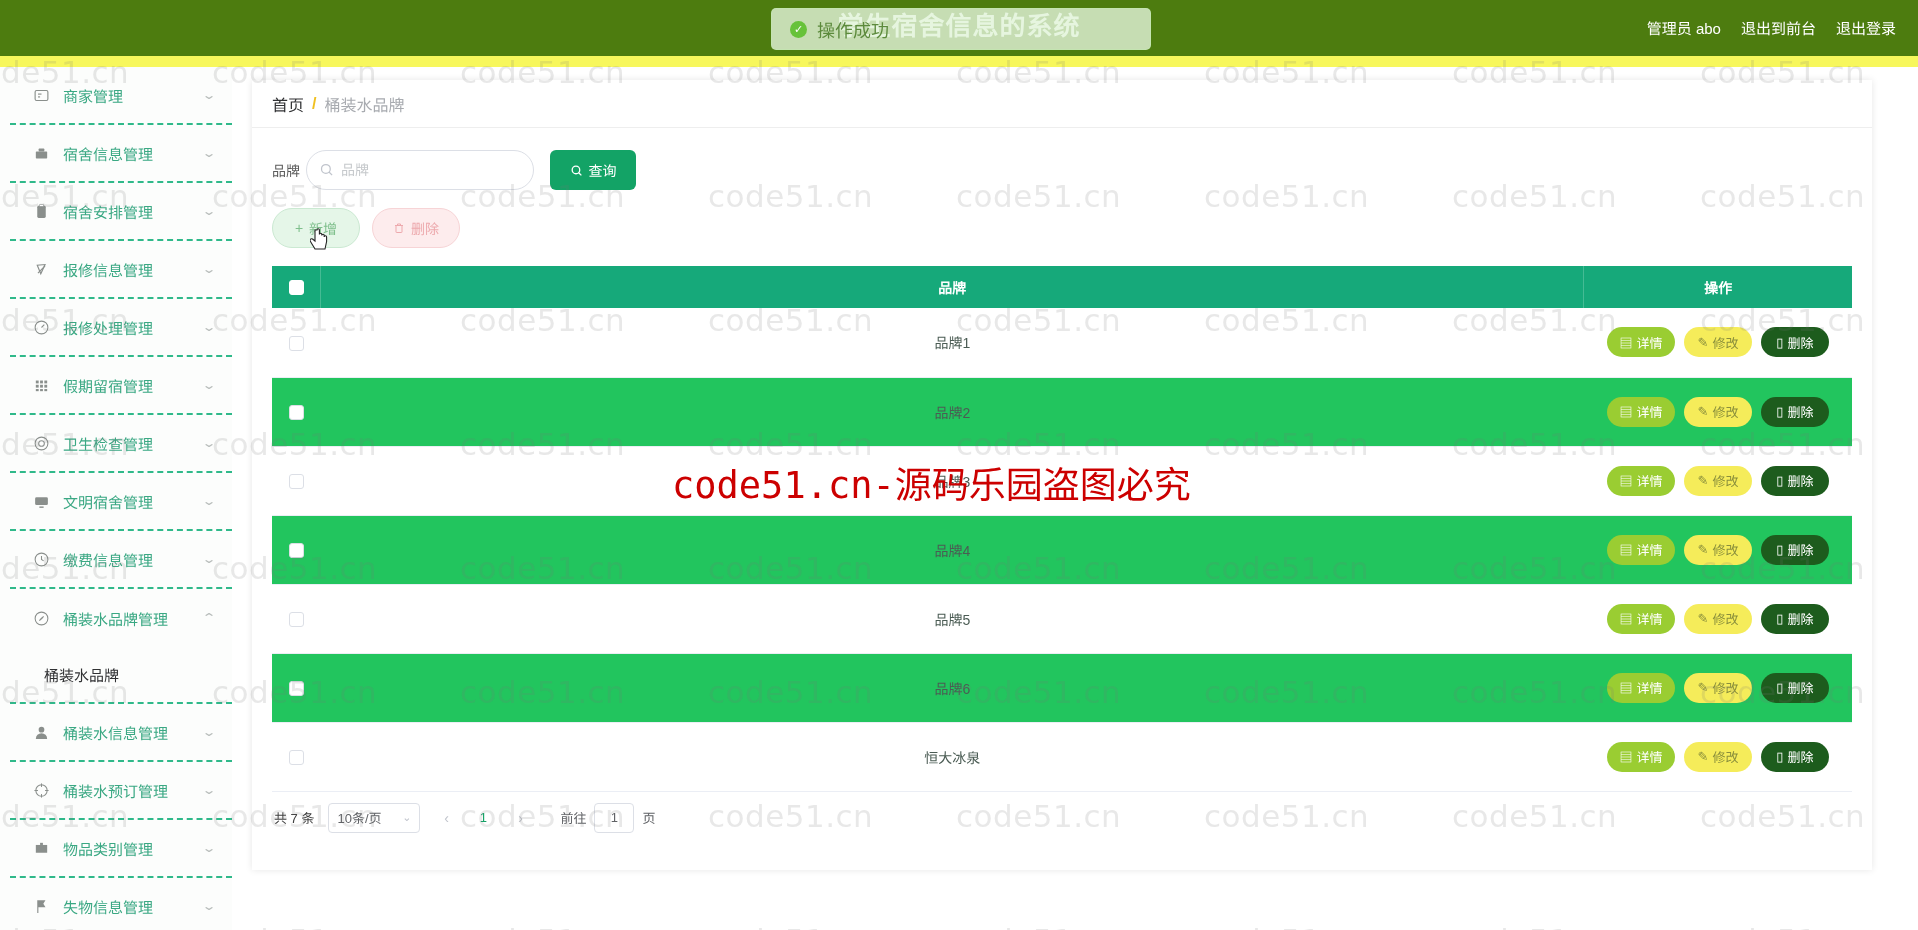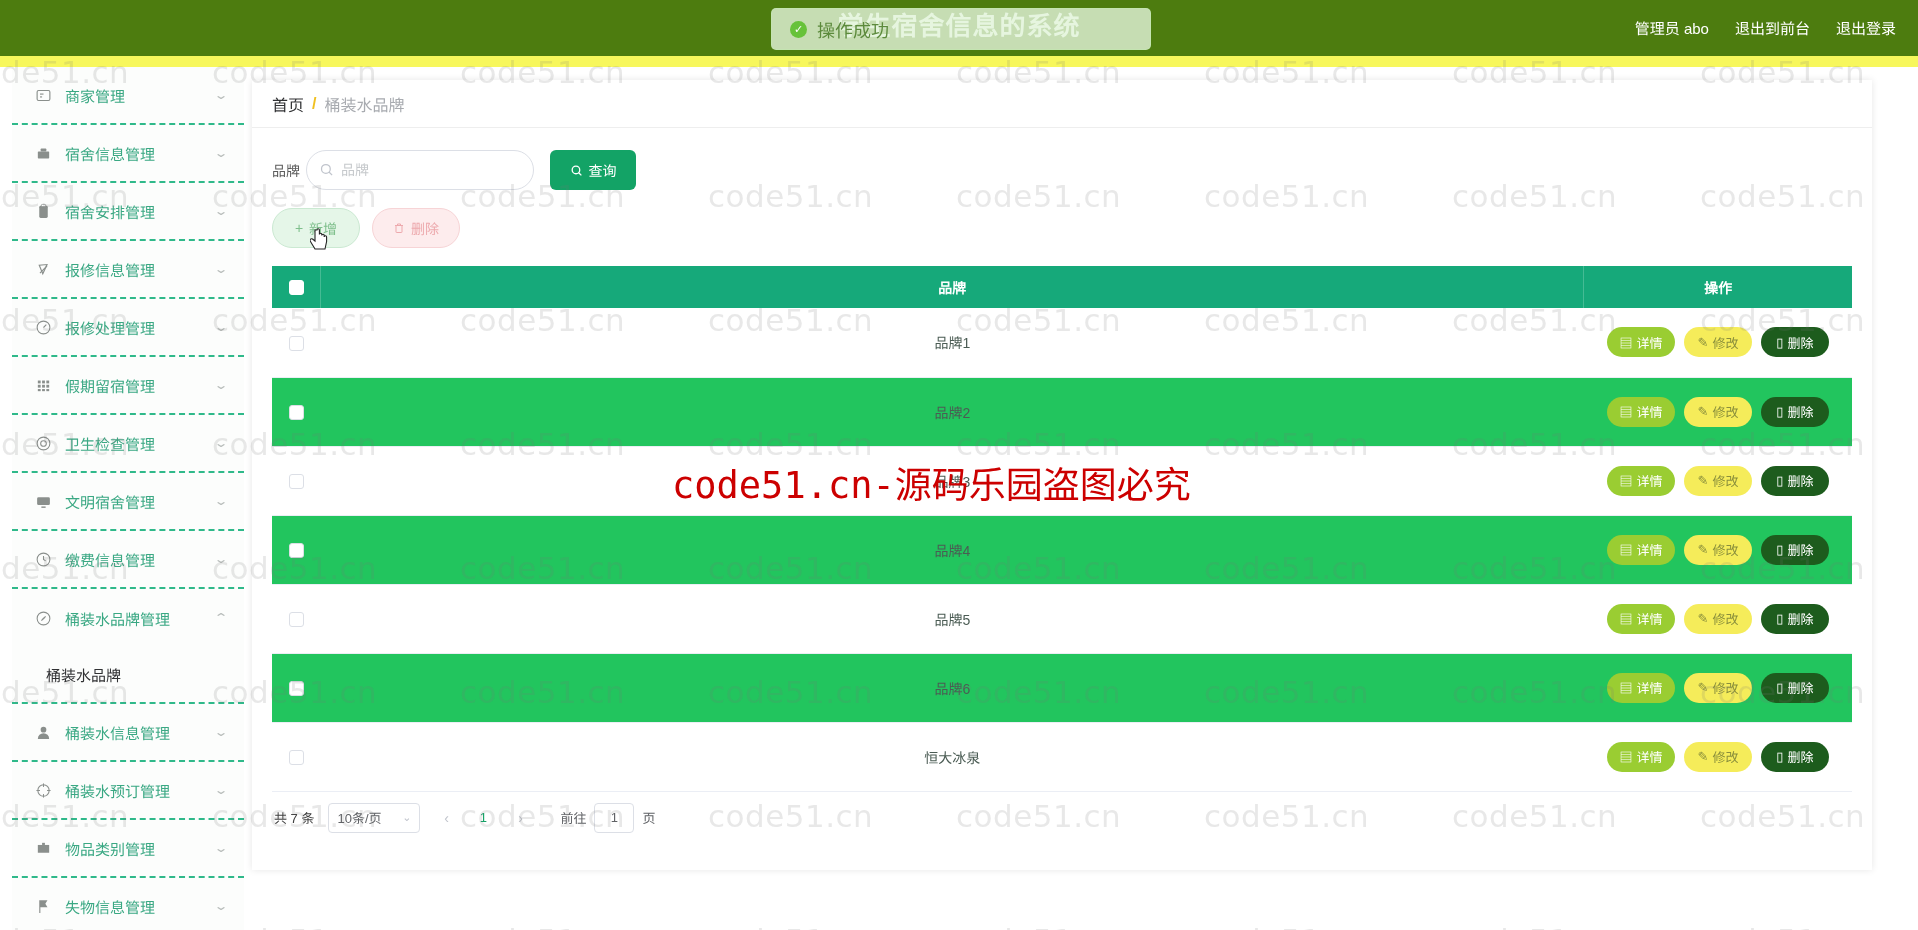--- a/index.html
+++ b/index.html
@@ -44,21 +44,21 @@
     z-index: 20;
   }
   .topbar-title {
     position: absolute; left: 0; top: 0; width: 1918px; height: 56px;
     line-height: 52px; text-align: center;
     color: #ffffff; font-size: 26px; font-weight: bold;
     letter-spacing: 1px;
   }
   .topbar-right {
     position: absolute; right: 22px; top: 0; height: 55px;
-    display: flex; align-items: center; gap: 26px;
+    display: flex; align-items: center; gap: 20px;
     z-index: 24;
   }
   .topbar-right span, .topbar-right a {
     color: #ffffff; font-size: 15px; text-decoration: none; white-space: nowrap;
   }
   .yellowbar {
     position: absolute; left: 0; top: 56px; width: 1918px; height: 11px;
     background: #f7f75c; z-index: 21;
   }
 
@@ -76,22 +76,22 @@
   .toast-icon {
     width: 17px; height: 17px; border-radius: 50%;
     background: #67c23a; color: #fff;
     font-size: 11px; line-height: 17px; text-align: center;
     flex: 0 0 auto;
   }
   .toast-text { color: #5c8a3c; font-size: 18px; }
 
   
   .sidebar {
-    position: absolute; left: 12px; top: 67px; width: 232px; height: 863px;
-    background: #fcfdfc; z-index: 15; overflow: hidden;
+    position: absolute; left: 0; top: 67px; width: 232px; height: 863px;
+    background: #fcfdfc; z-index: 15; overflow: hidden; padding-left: 10px;
   }
   .menu-item {
     position: relative; height: 58px;
     display: flex; align-items: center;
     padding-left: 22px;
     border-bottom: 2px dashed #2fb98a;
     cursor: pointer;
   }
   .menu-item .mi-icon {
     width: 19px; height: 19px; margin-right: 12px;

